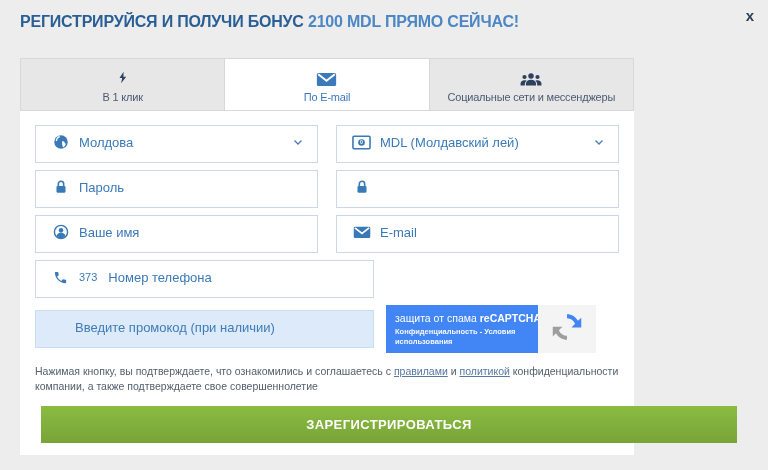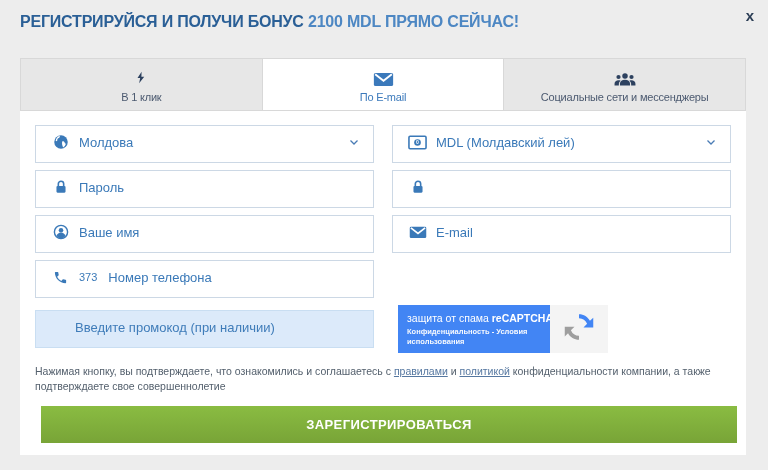--- a/index.html
+++ b/index.html
@@ -21,21 +21,21 @@
   .hdr-title .t-accent { color: #4d87c3; }
   .close-x {
     position: absolute; right: 9px; top: 6px;
     font-size: 15px; font-weight: bold; color: #2b3d55;
     cursor: pointer; padding: 2px 5px; line-height: 1;
   }
 
   
   .card {
     position: absolute; left: 20px; top: 58px;
-    width: 726px; height: 397px;
+    width: 614px; height: 397px;
     background: #fff;
   }
 
   .tabs {
     display: flex; height: 53px;
     border: 1px solid #d8d8d8;
   }
   .tab {
     flex: 1 1 0; background: #e7e7e7;
     border-right: 1px solid #d8d8d8;
@@ -68,21 +68,21 @@
     font-size: 13px; color: #3a79b8; font-family: "Liberation Sans", sans-serif;
   }
   .field input {
     border: none; outline: none; background: transparent; flex: 1; height: 100%;
   }
   .field input::placeholder { color: #3a79b8; opacity: 1; }
   .select { cursor: pointer; justify-content: flex-start; }
   .select .chev { margin-left: auto; display: flex; align-items: center; }
   .phone-prefix { font-size: 11px; color: #3a79b8; margin-right: 2px; }
 
-  .row5 { height: 48px; align-items: center; display: flex; gap: 24px; margin-bottom: 8px; }
+  .row5 { height: 48px; align-items: center; display: flex; gap: 12px; margin-bottom: 8px; }
   .promo-field {
     background: #dceafa; border: 1px solid #c9def2;
     padding-left: 39px; gap: 0;
   }
   .promo-field input::placeholder { color: #3f7cb9; }
 
   
   .captcha { width: 210px; height: 48px; display: flex; cursor: pointer; }
   .cap-blue {
     width: 152px; height: 48px; background: #4285f4;

